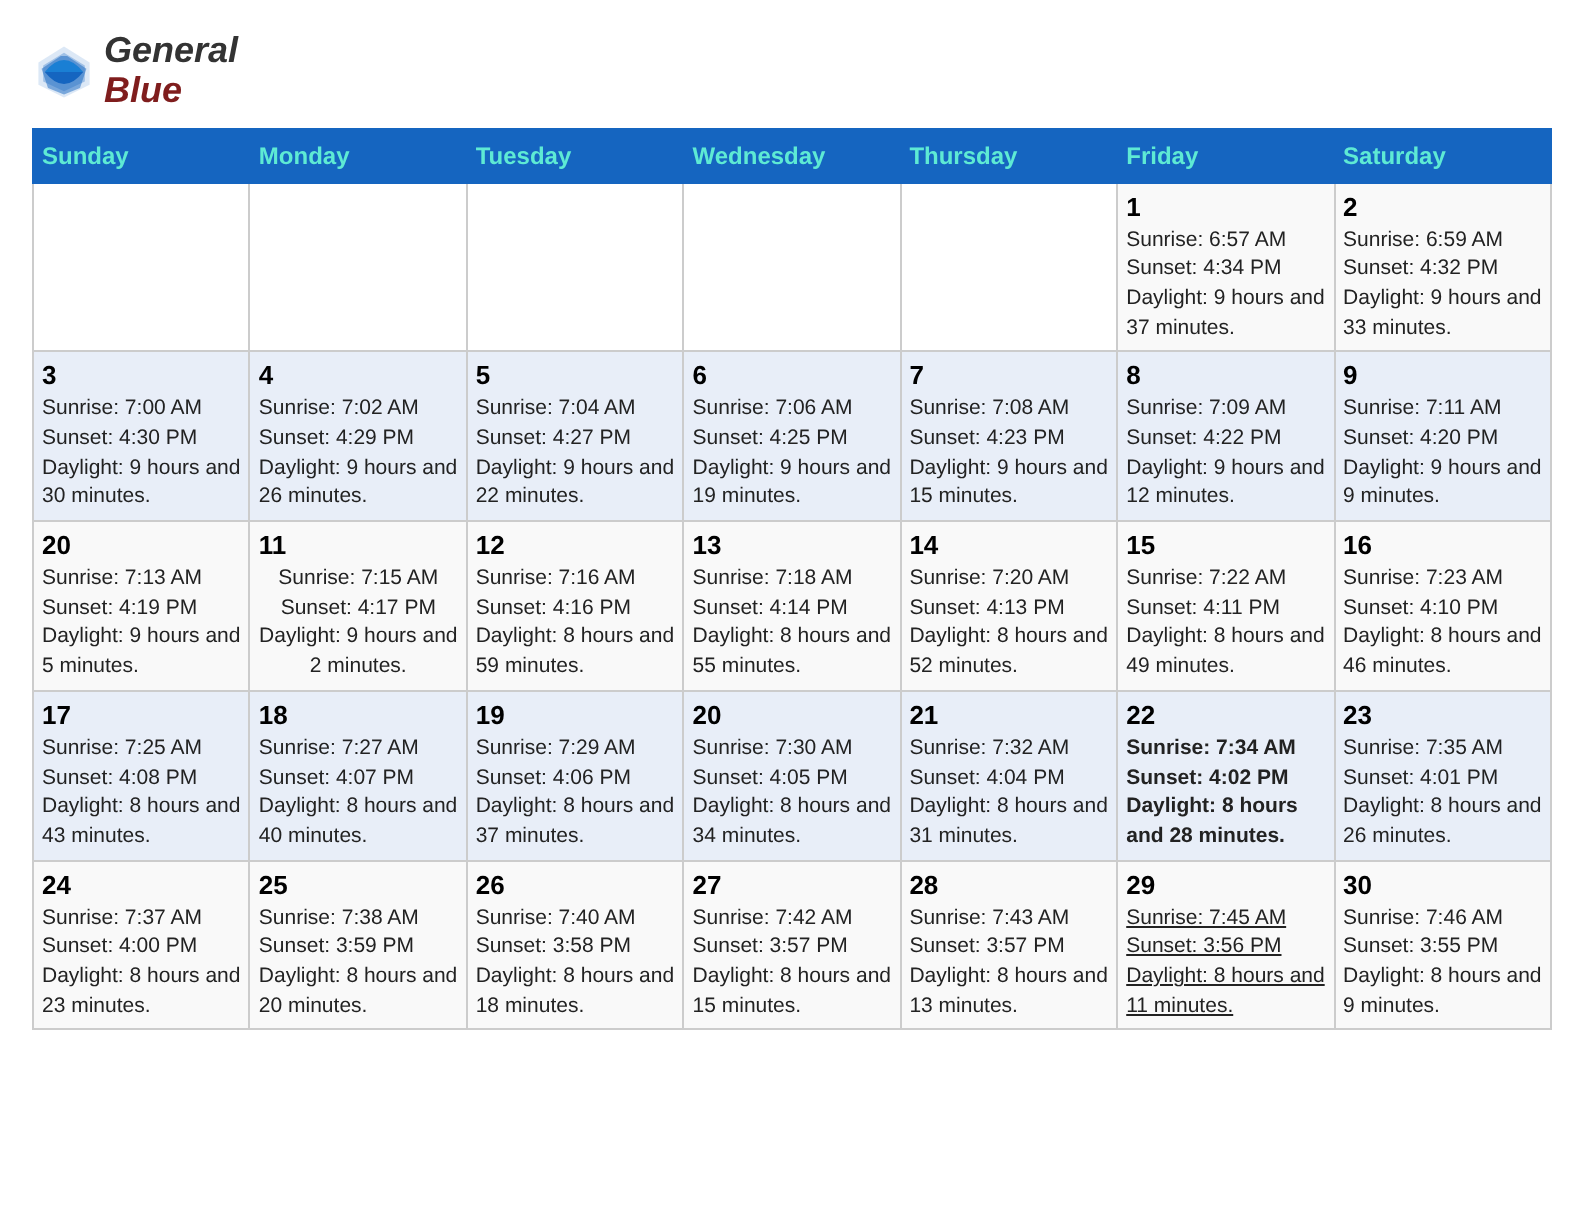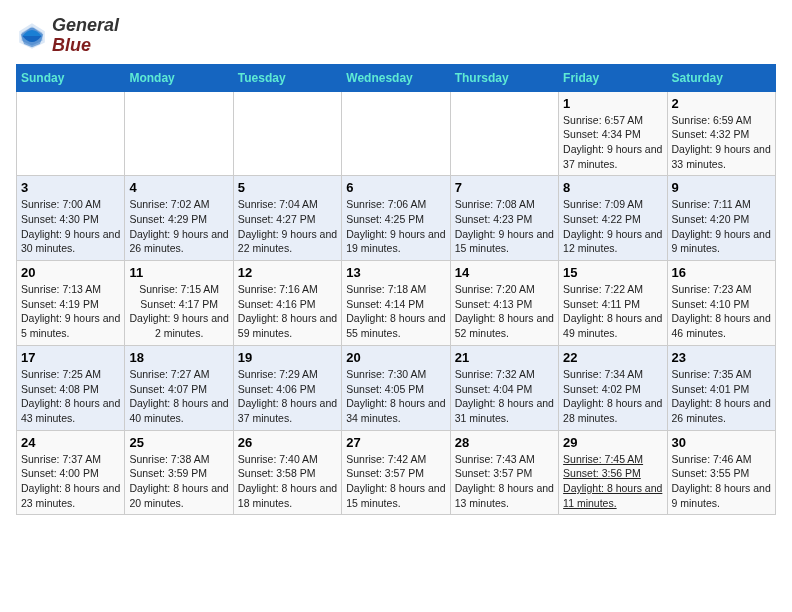--- a/index.html
+++ b/index.html
@@ -254,21 +254,21 @@
 Daylight: 8 hours and 34 minutes.</div>
         </td>
         <td>
           <div class="day-num">21</div>
           <div class="day-info" style="white-space: pre-line;">Sunrise: 7:32 AM
 Sunset: 4:04 PM
 Daylight: 8 hours and 31 minutes.</div>
         </td>
         <td>
           <div class="day-num">22</div>
-          <div class="day-info" style="white-space: pre-line;">Sunrise: 7:34 AM
+          <div class="day-info" style="white-space: pre-line; font-weight: bold;">Sunrise: 7:34 AM
 Sunset: 4:02 PM
 Daylight: 8 hours and 28 minutes.</div>
         </td>
         <td>
           <div class="day-num">23</div>
           <div class="day-info" style="white-space: pre-line;">Sunrise: 7:35 AM
 Sunset: 4:01 PM
 Daylight: 8 hours and 26 minutes.</div>
         </td>
       </tr>

